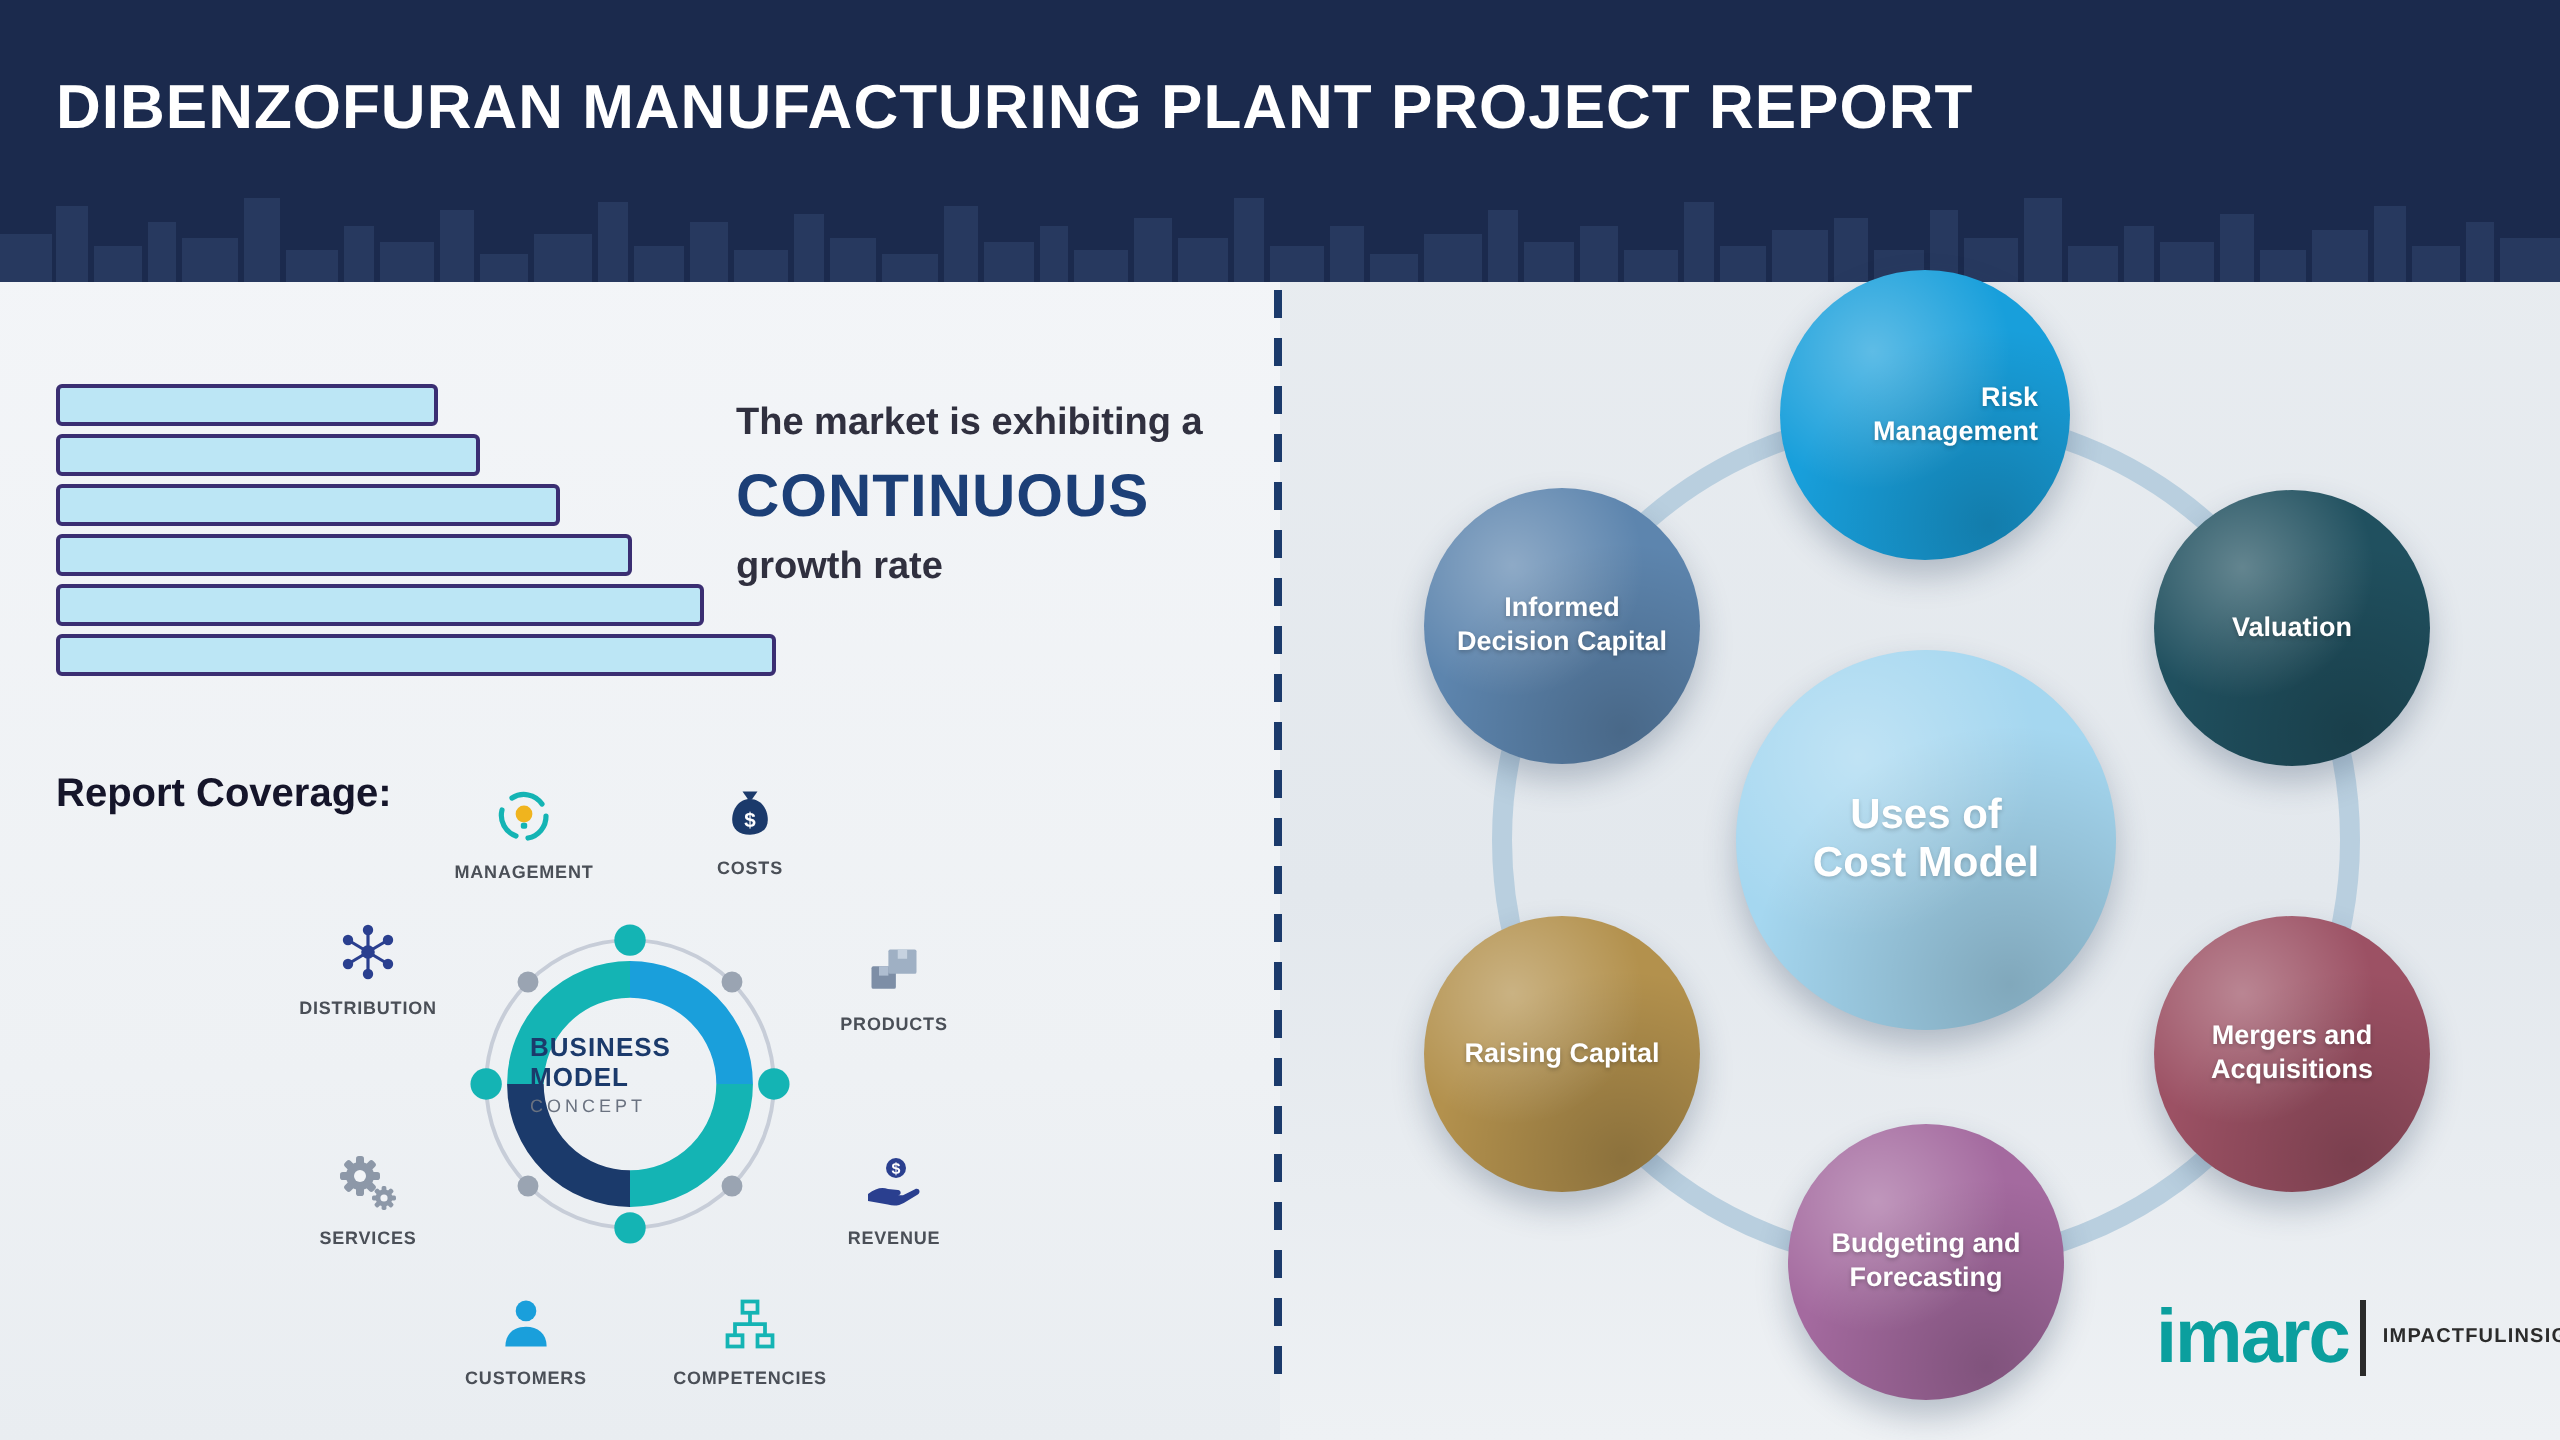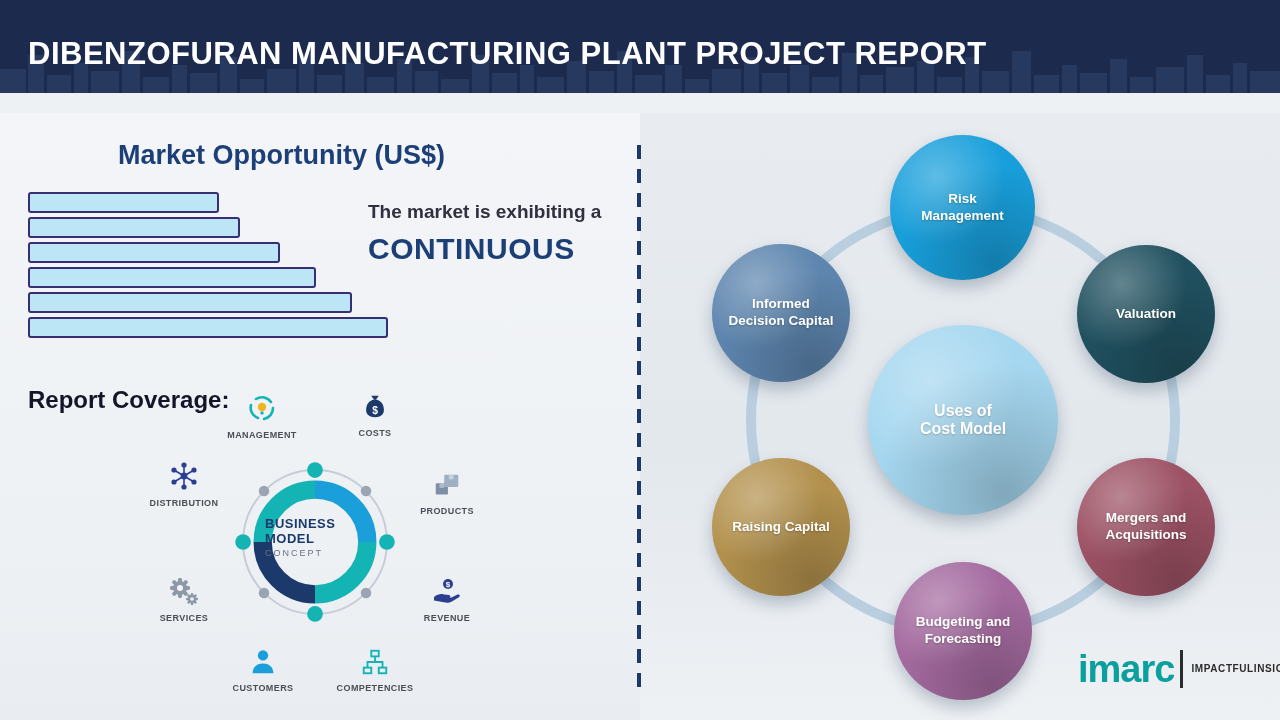--- a/index.html
+++ b/index.html
@@ -1,42 +1,42 @@
 <!DOCTYPE html>
 <html><head>
 <meta charset="utf-8">
 <style>
   * { box-sizing: border-box; margin: 0; padding: 0; }
   html,body { width:1280px; height:720px; }
   body { font-family: "Liberation Sans", sans-serif; }
   .canvas { position:relative; width:1280px; height:720px; overflow:hidden; background:#eef1f4; }
 
   
-  .header { position:absolute; left:0; top:0; width:1280px; height:93px; background:#1b2a4d; overflow:hidden; }
+  .header { position:absolute; left:0; top:0; width:1280px; height:141px; background:#1b2a4d; overflow:hidden; }
   .header-title { position:absolute; left:28px; top:36px; font-size:31px; font-weight:bold; color:#ffffff; letter-spacing:.5px; white-space:nowrap; }
   .skyline { position:absolute; left:0; bottom:0; }
 
   
   .left-bg  { position:absolute; left:0;    top:113px; width:640px; height:607px; background:linear-gradient(180deg,#f3f5f8 0%,#eef1f4 70%,#e9edf1 100%); }
   .right-bg { position:absolute; left:640px; top:113px; width:640px; height:607px; background:linear-gradient(180deg,#e8ecf0 0%,#e3e8ed 55%,#eef1f4 100%); }
 
   
   .divider { position:absolute; left:637px; top:145px; width:4px; height:545px;
              background:repeating-linear-gradient(180deg,#1b3a6b 0 14px, transparent 14px 24px); }
 
   
   .market-title { position:absolute; left:118px; top:140px; font-size:27px; font-weight:bold; color:#1c3f77; }
   .bars { position:absolute; left:28px; top:192px; }
   .bar  { height:21px; background:#bce6f5; border:2px solid #3a2e72; border-radius:3px; margin-bottom:4px; }
   .statement { position:absolute; left:368px; top:201px; width:270px; }
   .stmt-1 { font-size:19px; font-weight:bold; color:#30303f; }
   .stmt-2 { font-size:30px; font-weight:bold; color:#1c3f77; margin-top:9px; letter-spacing:.5px; }
   .stmt-3 { font-size:19px; font-weight:bold; color:#30303f; margin-top:7px; }
 
-  .coverage-label { position:absolute; left:28px; top:386px; font-size:24px; font-weight:bold; color:#15152a; }
+  .coverage-label { position:absolute; left:28px; top:386px; font-size:20px; font-weight:bold; color:#15152a; }
 
   
   .bm { position:absolute; left:148px; top:392px; width:336px; height:322px; }
   .bm-ring { position:absolute; left:82px; top:65px; }
   .bm-center-text { position:absolute; left:117px; top:124px; width:100px; }
   .bm-center-text .l1 { font-size:13px; font-weight:bold; color:#1b3a6b; letter-spacing:.5px; }
   .bm-center-text .l3 { font-size:9px; color:#6a7280; letter-spacing:2px; margin-top:2px; }
   .bm-item { position:absolute; width:90px; text-align:center; }
   .bm-item .bm-label { display:block; font-size:9px; font-weight:bold; color:#4a4f57; letter-spacing:.4px; margin-top:2px; }
   .bm-i-management   { left:69px;  top:0;text-align:center; }
@@ -51,21 +51,21 @@
   
   .cost-panel { position:absolute; left:640px; top:115px; width:640px; height:605px; }
   .cost-ring  { position:absolute; left:0; top:0; }
   .node { position:absolute; border-radius:50%; display:flex; align-items:center; justify-content:center;
           text-align:center; color:#ffffff; font-weight:bold;
           background-image:radial-gradient(circle at 32% 28%, rgba(255,255,255,.30), rgba(255,255,255,0) 48%),
                            radial-gradient(circle at 72% 88%, rgba(0,0,0,.22), rgba(0,0,0,0) 60%);
           box-shadow:0 8px 16px rgba(40,60,90,.28); }
   .node-label { font-size:13.5px; line-height:1.25; padding:0 16px; text-shadow:0 1px 2px rgba(0,0,0,.25); }
   .node-center { left:228px; top:210px; width:190px; height:190px; }
-  .node-center .center-l1, .node-center .center-l2 { font-size:16px; text-shadow:0 1px 2px rgba(0,0,0,.18); }
+  .node-center .center-l1, .node-center .center-l2 { font-size:21px; text-shadow:0 1px 2px rgba(0,0,0,.18); }
   .node-risk      { left:250px; top:20px;  width:145px; height:145px; }
   .node-informed  { left:72px;  top:129px; width:138px; height:138px; }
   .node-valuation { left:437px; top:130px; width:138px; height:138px; }
   .node-raising   { left:72px;  top:343px; width:138px; height:138px; }
   .node-mergers   { left:437px; top:343px; width:138px; height:138px; }
   .node-budgeting { left:254px; top:447px; width:138px; height:138px; }
 
   
   .imarc { position:absolute; left:1078px; top:650px; display:flex; align-items:center; }
   .imarc-word { font-size:38px; font-weight:bold; color:#0b9f9e; letter-spacing:-1px; line-height:1; }
@@ -136,34 +136,34 @@
           <rect x="1206" y="37" width="24" height="18"></rect>
           <rect x="1233" y="25" width="14" height="30"></rect>
           <rect x="1250" y="33" width="30" height="22"></rect>
       </g>
     </svg>
     <div class="header-title">DIBENZOFURAN MANUFACTURING PLANT PROJECT REPORT</div>
   </div>
 
   <div class="divider"></div>
 
-  <div class="market-title">Market Opportunity (US$)</div>
 
   <div class="bars">
     <div class="bar" style="width: 191px;"></div>
     <div class="bar" style="width: 212px;"></div>
     <div class="bar" style="width: 252px;"></div>
     <div class="bar" style="width: 288px;"></div>
     <div class="bar" style="width: 324px;"></div>
     <div class="bar" style="width: 360px;"></div>
   </div>
 
   <div class="statement">
     <div class="stmt-1">The market is exhibiting a</div>
     <div class="stmt-2">CONTINUOUS</div>
+    <div class="stmt-3">growth rate</div>
   </div>
 
   <div class="coverage-label">Report Coverage:</div>
 
   <div class="bm">
 
     <svg class="bm-ring" width="170" height="170" viewBox="-65 -65 130 130">
       <circle r="55" fill="none" stroke="#c7cdd8" stroke-width="1.5"></circle>
       <path d="M 0 -40 A 40 40 0 0 1 40 0" stroke="#1a9fdb" stroke-width="14" fill="none"></path>
       <path d="M 40 0 A 40 40 0 0 1 0 40" stroke="#14b4b4" stroke-width="14" fill="none"></path>
@@ -295,21 +295,21 @@
       <circle cx="323" cy="305" r="212" fill="none" stroke="#b9cfdf" stroke-width="10"></circle>
     </svg>
 
     <div class="node node-center" style="background-color: rgb(165, 215, 240);">
       <div>
         <div class="center-l1">Uses of</div>
         <div class="center-l2">Cost Model</div>
       </div>
     </div>
 
-    <div class="node node-risk" style="background-color: rgb(24, 159, 219);">
+    <div class="node node-risk" style="background-color: rgb(24, 159, 219); text-align: right;">
       <div class="node-label">Risk Management</div>
     </div>
     <div class="node node-valuation" style="background-color: rgb(32, 80, 95);">
       <div class="node-label">Valuation</div>
     </div>
     <div class="node node-mergers" style="background-color: rgb(156, 81, 100);">
       <div class="node-label">Mergers and Acquisitions</div>
     </div>
     <div class="node node-budgeting" style="background-color: rgb(164, 106, 159);">
       <div class="node-label">Budgeting and Forecasting</div>

